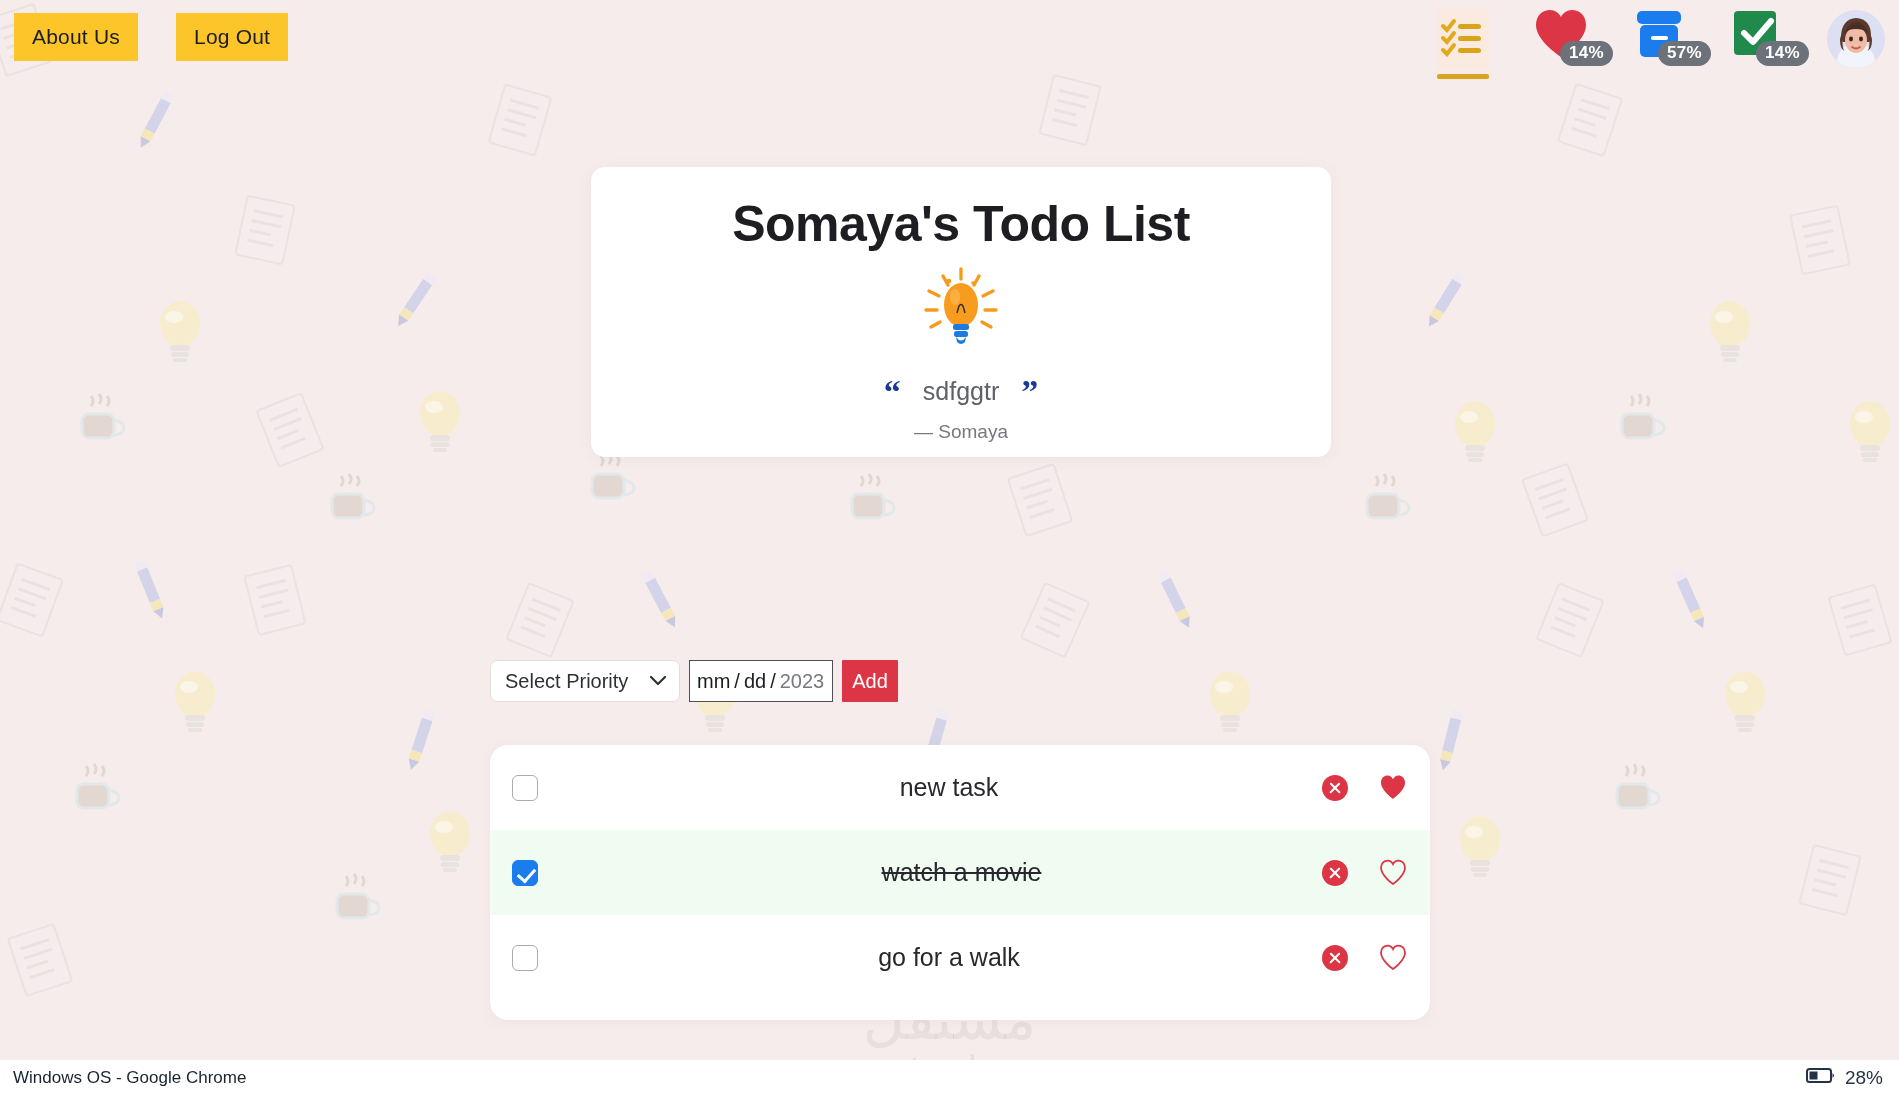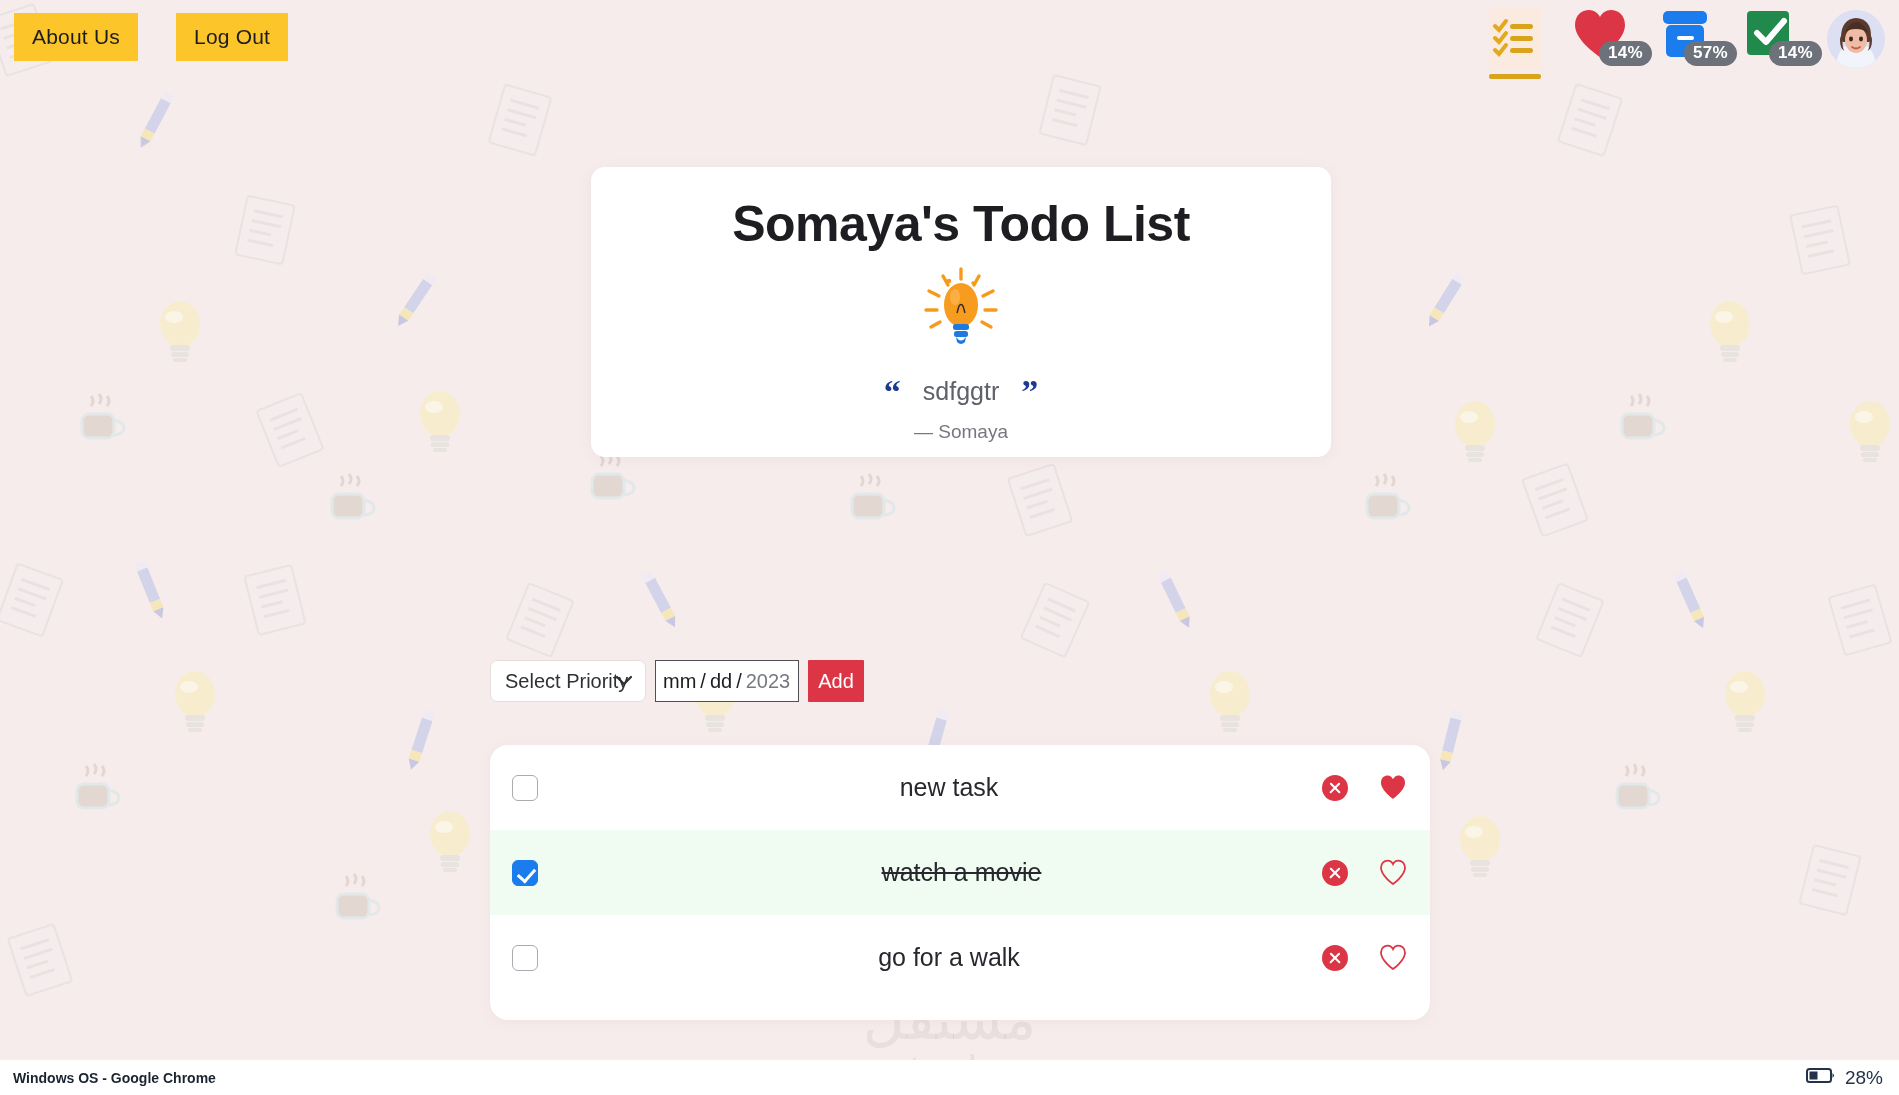--- a/index.html
+++ b/index.html
@@ -63,21 +63,21 @@
   #btn-logout { left: 176px; }
 
   
   #icon-cluster {
     position: absolute;
     right: 14px;
     top: 0;
     height: 100px;
     display: flex;
     align-items: flex-start;
-    gap: 27px;
+    gap: 40px;
     padding-top: 8px;
   }
 
   .cluster-item {
     position: relative;
     display: block;
     cursor: pointer;
   }
 
   
@@ -199,21 +199,21 @@
     background: #ffffff;
     font-family: "Liberation Sans", sans-serif;
     font-size: 20px;
     color: #33353a;
     padding: 0 15px;
     outline: none;
   }
   #task-input::placeholder { color: #85878d; }
 
   #priority-select {
-    width: 156px;
+    width: 190px;
     border: 1px solid #e2dcdc;
     border-radius: 7px;
     background: #ffffff;
     font-family: "Liberation Sans", sans-serif;
     font-size: 20px;
     color: #2e3035;
     padding: 0 14px;
     outline: none;
     appearance: none;
     -webkit-appearance: none;
@@ -372,22 +372,22 @@
     left: 0; bottom: 0;
     width: 1899px;
     height: 35px;
     background: #ffffff;
     z-index: 5;
     display: flex;
     align-items: center;
   }
   #taskbar-title {
     margin-left: 13px;
-    font-size: 14px;
-    font-weight: bold;
+    font-size: 17px;
+    font-weight: normal;
     color: #1a2430;
   }
   #taskbar-right {
     margin-left: auto;
     display: flex;
     gap: 9px;
     padding-right: 16px;
   }
   #battery-pct {
     font-size: 19px;

